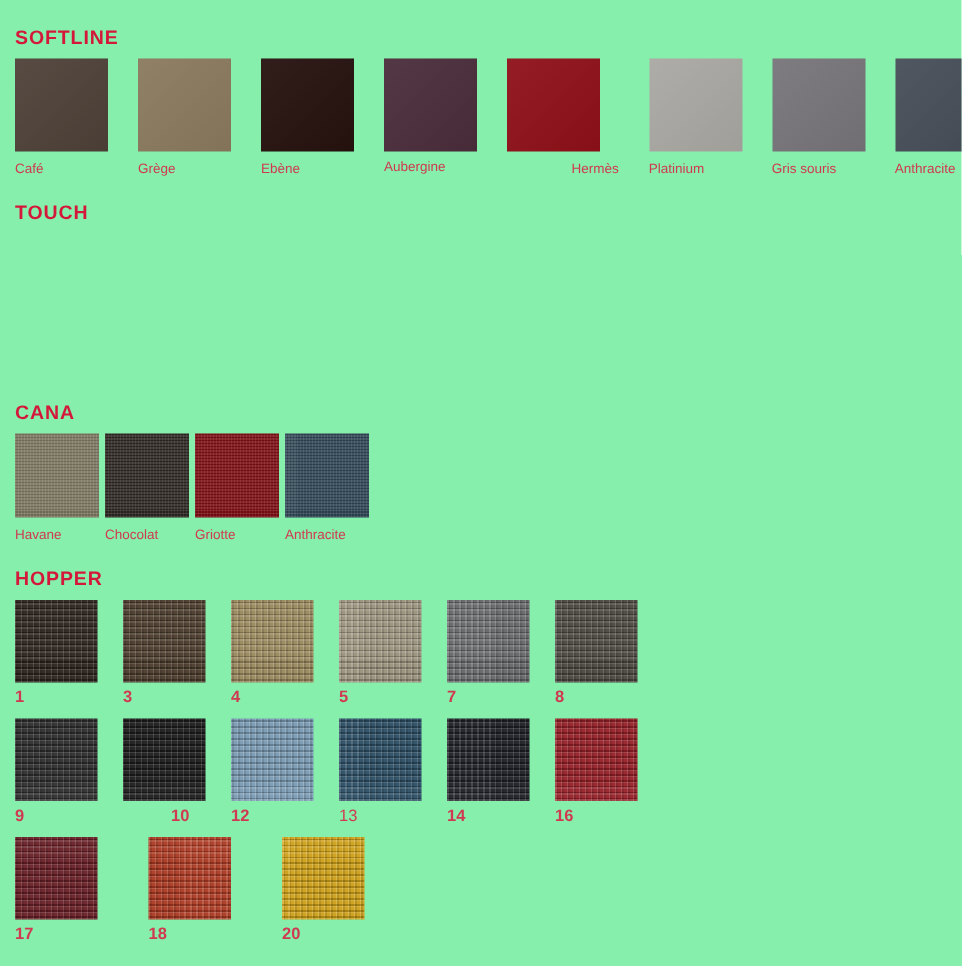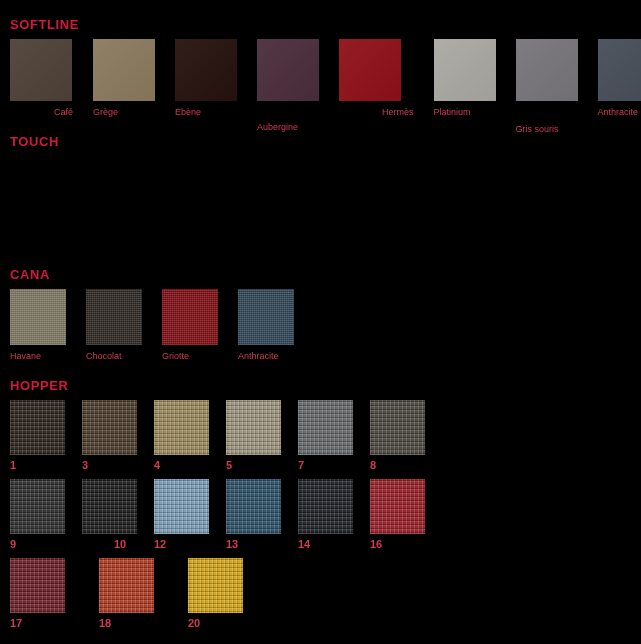--- a/index.html
+++ b/index.html
@@ -90,65 +90,65 @@
   }
   .tex-weave::after {
     background:
       repeating-linear-gradient(0deg, rgba(255,255,255,0.16) 0px, rgba(255,255,255,0.16) 1px, rgba(0,0,0,0.18) 1px, rgba(0,0,0,0.18) 2px, rgba(255,255,255,0.05) 2px, rgba(255,255,255,0.05) 4px),
       repeating-linear-gradient(90deg, rgba(255,255,255,0.14) 0px, rgba(255,255,255,0.14) 1px, rgba(0,0,0,0.16) 1px, rgba(0,0,0,0.16) 2px, rgba(0,0,0,0.04) 2px, rgba(0,0,0,0.04) 4px);
   }
 </style>
 </head>
 <body>
 
-<div class="page" style="background: #000000;">
+<div class="page" style="background: #86efac;">
 
 <div class="collection" style="top: 18px;">
       <div class="collection-title" style="color: rgb(212, 24, 60);">SOFTLINE</div>
       <div class="swatch-row" style="gap: 20px; margin-bottom: 8px;">
         <div class="swatch-cell">
           <div class="swatch-chip tex-flat" style="width: 62px; height: 62px; background: rgb(78, 65, 56);"></div>
-          <div class="swatch-label" style="font-size: 9px; margin-top: 5px; color: rgb(207, 58, 82); margin-left: 44px;">Café</div>
+          <div class="swatch-label" style="font-size: 9px; margin-top: 5px; color: rgb(207, 58, 82);">Café</div>
         </div>
         <div class="swatch-cell">
           <div class="swatch-chip tex-flat" style="width: 62px; height: 62px; background: rgb(138, 122, 94);"></div>
           <div class="swatch-label" style="font-size: 9px; margin-top: 5px; color: rgb(207, 58, 82);">Grège</div>
         </div>
         <div class="swatch-cell">
           <div class="swatch-chip tex-flat" style="width: 62px; height: 62px; background: rgb(38, 18, 15);"></div>
           <div class="swatch-label" style="font-size: 9px; margin-top: 5px; color: rgb(207, 58, 82);">Ebène</div>
         </div>
         <div class="swatch-cell">
           <div class="swatch-chip tex-flat" style="width: 62px; height: 62px; background: rgb(75, 45, 59);"></div>
-          <div class="swatch-label" style="font-size: 9px; margin-top: 20px; color: rgb(207, 58, 82);">Aubergine</div>
+          <div class="swatch-label" style="font-size: 9px; margin-top: 4px; color: rgb(207, 58, 82);">Aubergine</div>
         </div>
         <div class="swatch-cell">
           <div class="swatch-chip tex-flat" style="width: 62px; height: 62px; background: rgb(143, 16, 24);"></div>
           <div class="swatch-label" style="font-size: 9px; margin-top: 5px; color: rgb(207, 58, 82); padding-left: 43px;">Hermès</div>
         </div>
         <div class="swatch-cell">
           <div class="swatch-chip tex-flat" style="width: 62px; height: 62px; background: rgb(170, 168, 163);"></div>
           <div class="swatch-label" style="font-size: 9px; margin-top: 5px; color: rgb(207, 58, 82);">Platinium</div>
         </div>
         <div class="swatch-cell">
           <div class="swatch-chip tex-flat" style="width: 62px; height: 62px; background: rgb(119, 117, 122);"></div>
-          <div class="swatch-label" style="font-size: 9px; margin-top: 22px; color: rgb(207, 58, 82);">Gris souris</div>
+          <div class="swatch-label" style="font-size: 9px; margin-top: 5px; color: rgb(207, 58, 82);">Gris souris</div>
         </div>
         <div class="swatch-cell">
           <div class="swatch-chip tex-flat" style="width: 62px; height: 62px; background: rgb(71, 78, 89);"></div>
           <div class="swatch-label" style="font-size: 9px; margin-top: 5px; color: rgb(207, 58, 82);">Anthracite</div>
         </div>
       </div>
     </div>
     <div class="collection" style="top: 135px;">
       <div class="collection-title" style="color: rgb(212, 24, 60);">TOUCH</div>
     </div>
     <div class="collection" style="top: 268px;">
       <div class="collection-title" style="color: rgb(212, 24, 60);">CANA</div>
-      <div class="swatch-row" style="gap: 20px; margin-bottom: 8px;">
+      <div class="swatch-row" style="gap: 4px; margin-bottom: 8px;">
         <div class="swatch-cell">
           <div class="swatch-chip tex-fine" style="width: 56px; height: 56px; background: rgb(125, 120, 97);"></div>
           <div class="swatch-label" style="font-size: 9px; margin-top: 5px; color: rgb(207, 58, 82);">Havane</div>
         </div>
         <div class="swatch-cell">
           <div class="swatch-chip tex-fine" style="width: 56px; height: 56px; background: rgb(44, 39, 33);"></div>
           <div class="swatch-label" style="font-size: 9px; margin-top: 5px; color: rgb(207, 58, 82);">Chocolat</div>
         </div>
         <div class="swatch-cell">
           <div class="swatch-chip tex-fine" style="width: 56px; height: 56px; background: rgb(125, 13, 19);"></div>
@@ -196,21 +196,21 @@
         <div class="swatch-cell">
           <div class="swatch-chip tex-weave" style="width: 55px; height: 55px; background: rgb(29, 29, 29);"></div>
           <div class="swatch-label" style="font-size: 11px; margin-top: 4px; color: rgb(207, 58, 82); font-weight: bold; margin-left: 32px;">10</div>
         </div>
         <div class="swatch-cell">
           <div class="swatch-chip tex-weave" style="width: 55px; height: 55px; background: rgb(126, 160, 185);"></div>
           <div class="swatch-label" style="font-size: 11px; margin-top: 4px; color: rgb(207, 58, 82); font-weight: bold;">12</div>
         </div>
         <div class="swatch-cell">
           <div class="swatch-chip tex-weave" style="width: 55px; height: 55px; background: rgb(45, 80, 103);"></div>
-          <div class="swatch-label" style="font-size: 11px; margin-top: 4px; color: rgb(207, 58, 82); font-weight: bold;">13</div>
+          <div class="swatch-label" style="font-size: 11px; margin-top: 4px; color: rgb(207, 58, 82); font-weight: normal;">13</div>
         </div>
         <div class="swatch-cell">
           <div class="swatch-chip tex-weave" style="width: 55px; height: 55px; background: rgb(29, 32, 37);"></div>
           <div class="swatch-label" style="font-size: 11px; margin-top: 4px; color: rgb(207, 58, 82); font-weight: bold;">14</div>
         </div>
         <div class="swatch-cell">
           <div class="swatch-chip tex-weave" style="width: 55px; height: 55px; background: rgb(155, 33, 41);"></div>
           <div class="swatch-label" style="font-size: 11px; margin-top: 4px; color: rgb(207, 58, 82); font-weight: bold;">16</div>
         </div>
       </div>

